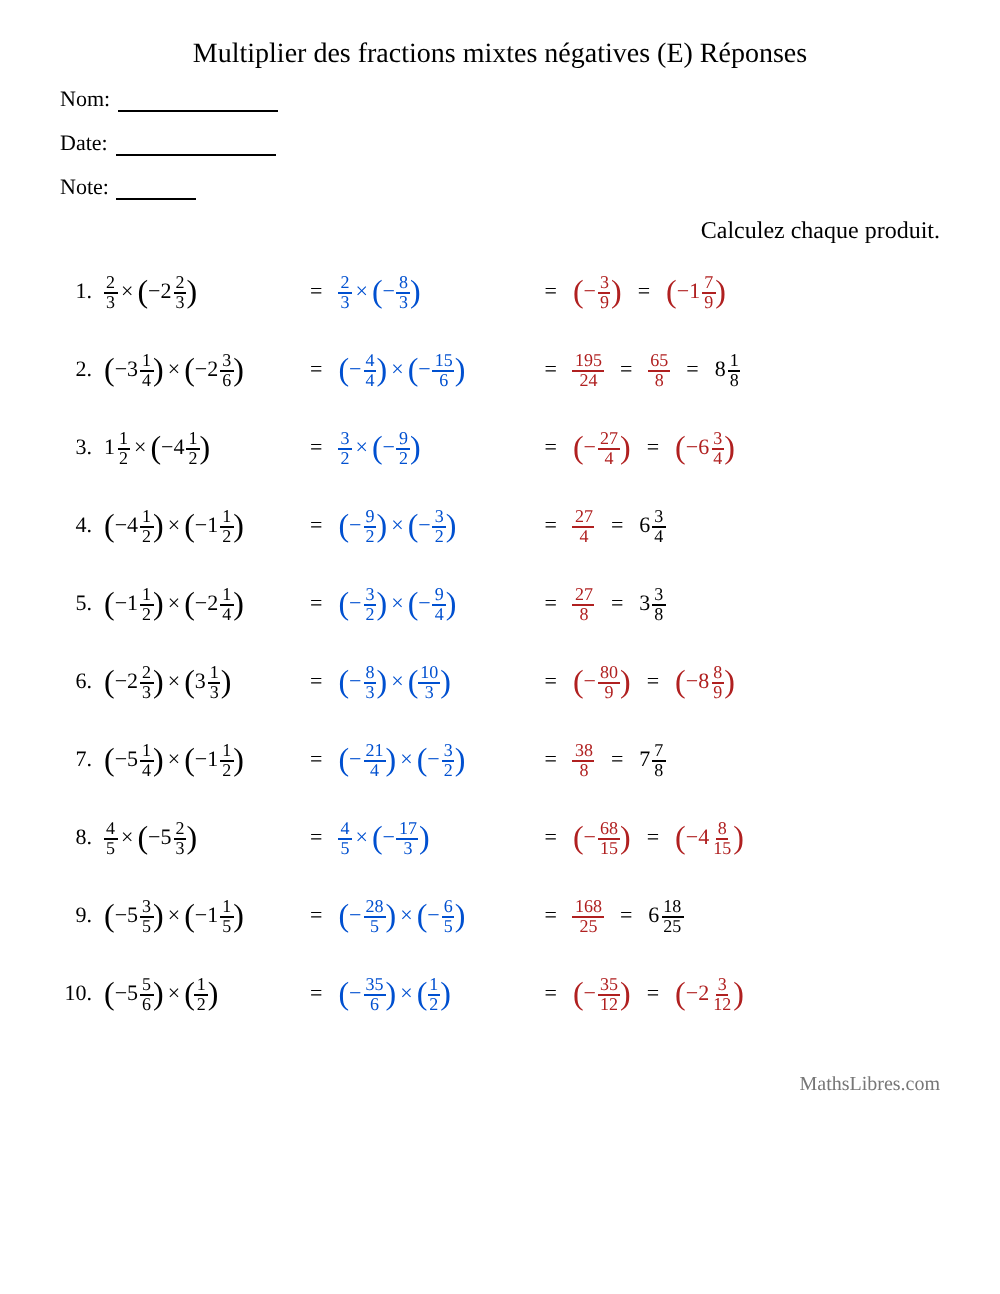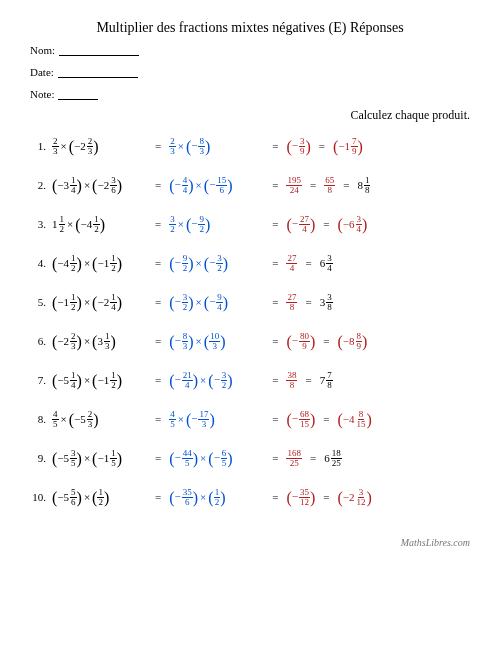--- a/index.html
+++ b/index.html
@@ -84,21 +84,20 @@
   .paren::before { content: "("; font-size: 16px; }
   .paren::after { content: ")"; font-size: 16px; }
   .neg::before { content: "−"; margin-right: 1px; }
   .blue { color: #0050d0; }
   .red { color: #b02020; }
   .foot {
     text-align: right;
     margin-top: 30px;
     color: #777;
     font-size: 10px;
-    font-style: italic;
   }
   .col-q { min-width: 95px; display:flex; align-items:center; }
   .col-s { min-width: 95px; display:flex; align-items:center; }
 </style>
 </head>
 <body>
 
 <div class="title">Multiplier des fractions mixtes négatives (E) Réponses</div>
 
 <div class="header-row">
@@ -653,21 +652,21 @@
               </span>
             </span>
           </span>
         </span>
       </span>
       <span class="eq">=</span>
       <span class="col-s">
         <span class="paren blue">
           <span class="term blue">
             <span class="neg"><span class="frac">
-                <span class="n">44</span>
+                <span class="n">28</span>
                 <span class="d">5</span>
               </span></span>
           </span>
         </span>
         <span class="eq blue">×</span>
         <span class="paren blue">
           <span class="term blue">
             <span class="neg"><span class="frac">
                 <span class="n">6</span>
                 <span class="d">5</span>

